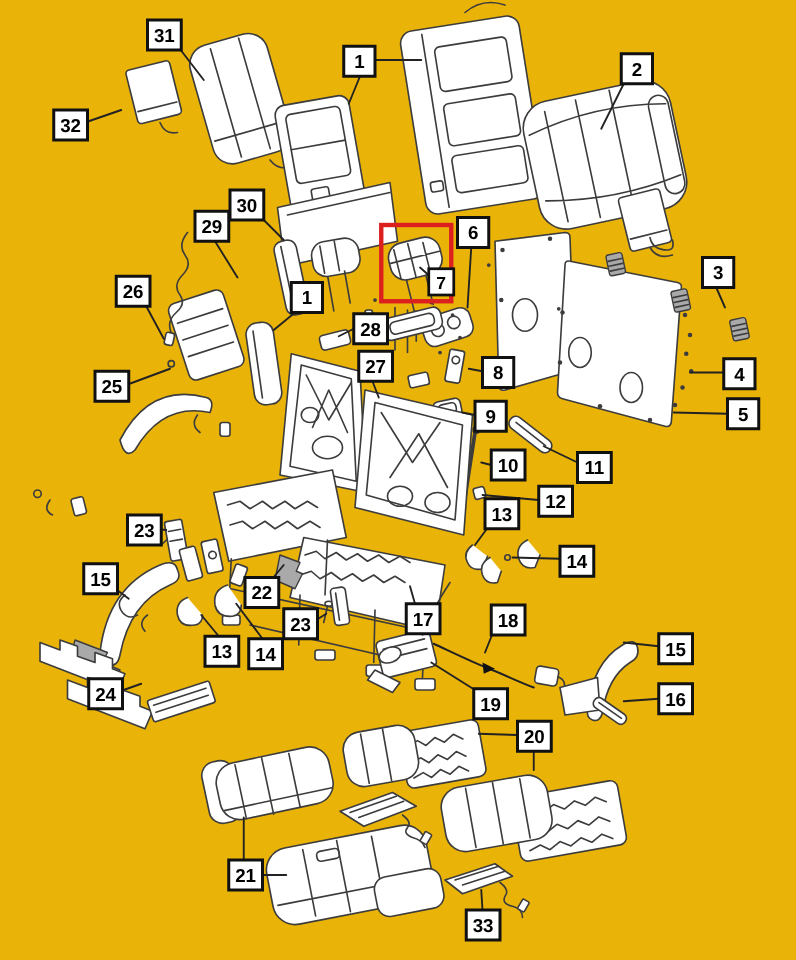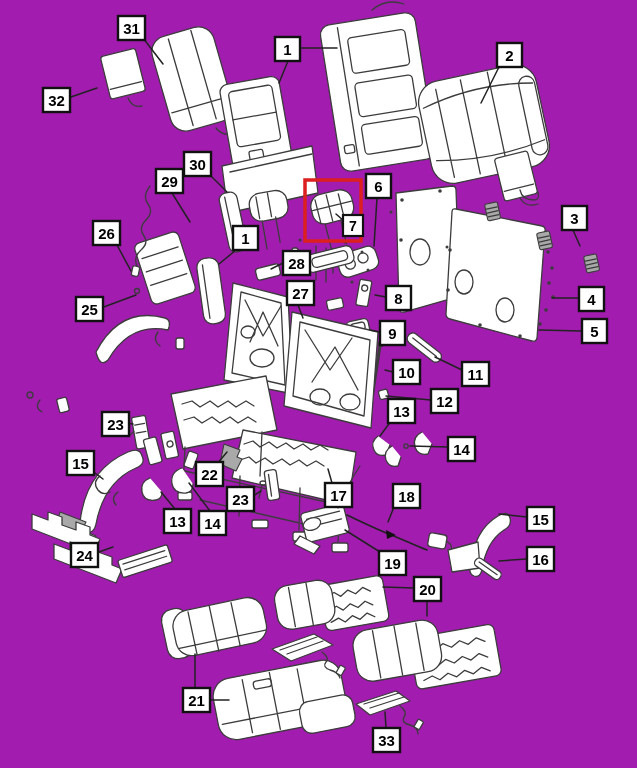--- a/index.html
+++ b/index.html
@@ -1,16 +1,16 @@
 <!DOCTYPE html>
 <html><head>
 <meta charset="utf-8">
 <style>
   html,body{margin:0;padding:0;background:#fff;}
-  .stage{position:relative;width:637px;height:768px;background:#a21caf;overflow:hidden;
+  .stage{position:relative;width:637px;height:768px;background:#eab308;overflow:hidden;
          font-family:"Liberation Sans",sans-serif;}
   svg{display:block;}
   .art{stroke:#3c3c3c;stroke-width:1.3;fill:none;stroke-linejoin:round;stroke-linecap:round;}
   .artw{stroke:#3c3c3c;stroke-width:1.3;fill:#ffffff;stroke-linejoin:round;stroke-linecap:round;}
   .artd{stroke:#3c3c3c;stroke-width:1.1;fill:#a9a9a9;stroke-linejoin:round;}
   .dot{fill:#3c3c3c;stroke:none;}
   .callout-box{fill:#ffffff;stroke:#111111;}
   .callout-num{fill:#000000;font-weight:bold;text-anchor:middle;
                font-family:"Liberation Sans",sans-serif;}
   .leader{stroke:#222222;stroke-width:1.5;fill:none;stroke-linecap:round;}

